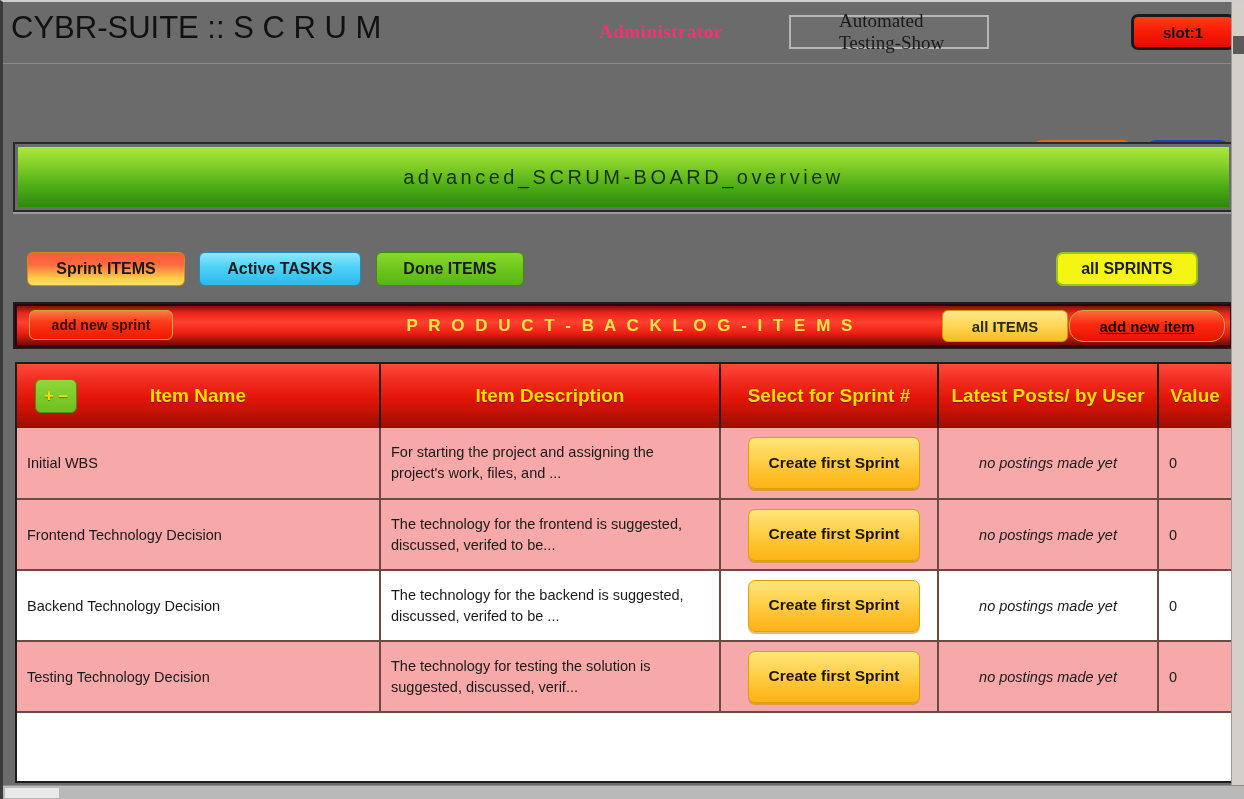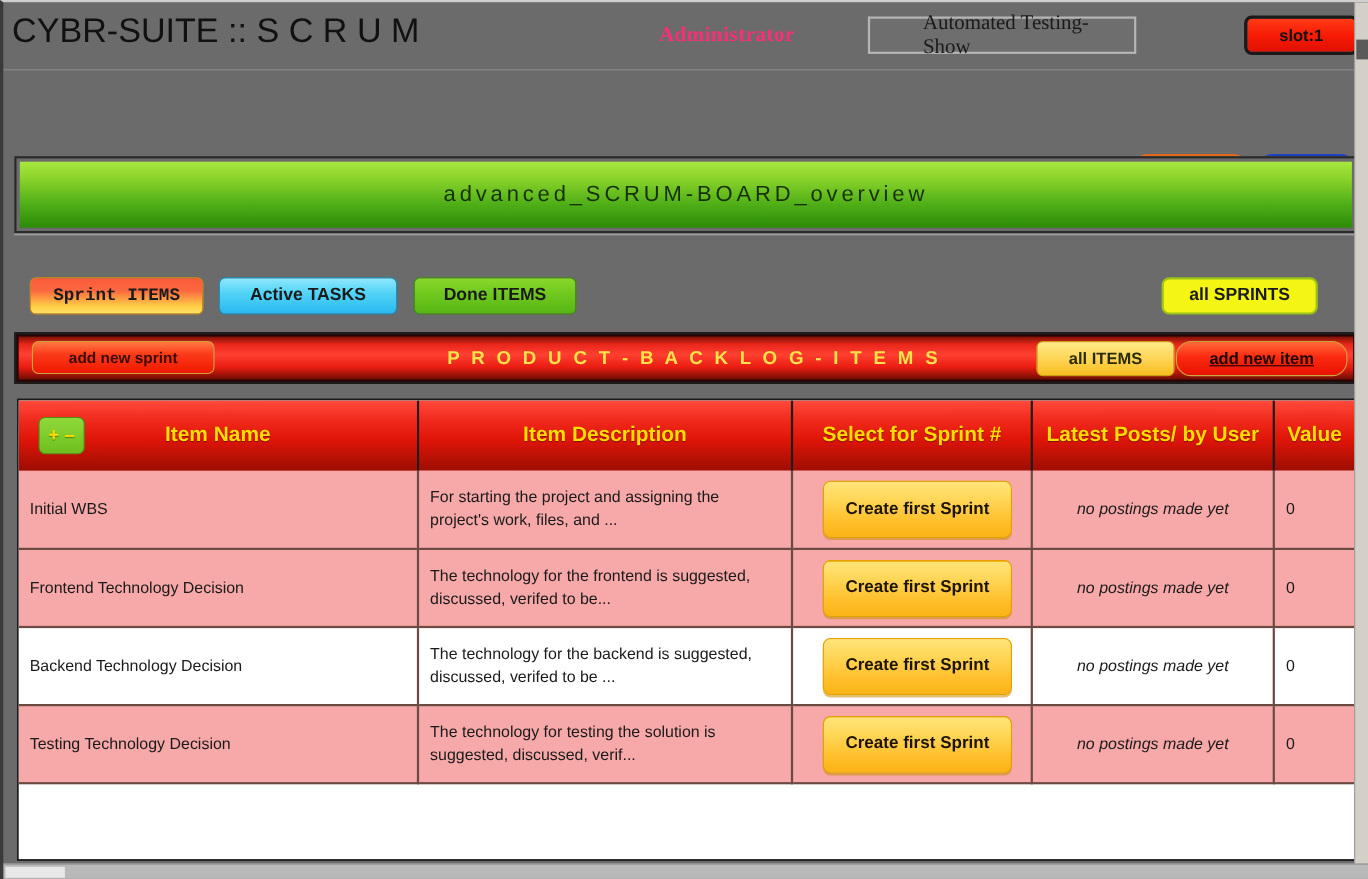--- a/index.html
+++ b/index.html
@@ -47,21 +47,21 @@
     font-weight: 400; letter-spacing: 0px; white-space: nowrap;
   }
   .admin-label {
     position: absolute; left: 596px; top: 19px;
     font-family: "Liberation Serif", serif;
     font-weight: bold; font-size: 19px; color: #ff2d78;
     letter-spacing: .5px;
   }
   .proj-select {
     position: absolute; left: 786px; top: 13px;
-    width: 244px; height: 34px;
+    width: 200px; height: 34px;
     background: #6e6e6e;
     border: 2px solid #b5b5b5;
     font-family: "Liberation Serif", serif;
     font-size: 19px; color: #1a1a1a;
     display: flex; align-items: center; justify-content: center; padding-left: 48px;
   }
   .slot-btn {
     position: absolute; left: 1128px; top: 12px;
     width: 104px; height: 36px;
     border: 3px solid #1a1a1a; border-radius: 7px;
@@ -138,21 +138,20 @@
   .tab-btn {
     position: absolute; top: 250px; height: 34px;
     border-radius: 6px; font-weight: bold; font-size: 16px;
     display: flex; align-items: center; justify-content: center;
     color: #1a1a1a;
   }
   .tb-sprint {
     left: 24px; width: 158px;
     background: linear-gradient(180deg,#fb5a3c 0%,#fb6840 35%,#ffd045 80%,#ffe06a 100%);
     border: 1px solid #d88c10;
-    font-family: Liberation Mono, monospace;
   }
   .tb-active {
     left: 196px; width: 162px;
     background: linear-gradient(180deg,#8fe8fb 0%,#54d4f7 40%,#28b9ee 100%);
     border: 1px solid #1b8fc0;
   }
   .tb-done {
     left: 373px; width: 148px;
     background: linear-gradient(180deg,#8ad82c 0%,#6fc81e 45%,#57b514 100%);
     border: 1px solid #3f8d0c;
@@ -174,21 +173,21 @@
     position: relative; width: 100%; height: 100%;
     background: linear-gradient(180deg,#7d1206 0%,#e8261a 18%,#ff4030 42%,#e81c10 72%,#6e0d04 100%);
     display: flex; align-items: center;
   }
   .bl-title {
     position: absolute; left: 0; right: 0; text-align: center;
     font-size: 17px; font-weight: bold; color: #ffe34a; letter-spacing: 3px; padding-left: 15px;
   }
   .bl-addsprint {
     position: absolute; left: 12px; top: 4px;
-    width: 166px; height: 30px; border-radius: 6px;
+    width: 144px; height: 30px; border-radius: 6px;
     background: linear-gradient(180deg,#ff7a42 0%,#fb3a18 40%,#f01800 100%);
     border: 1px solid #caa83c;
     color: #3a0c00; font-weight: bold; font-size: 14px;
     display: flex; align-items: center; justify-content: center;
   }
   .bl-allitems {
     position: absolute; left: 925px; top: 4px;
     width: 126px; height: 32px; border-radius: 6px;
     background: linear-gradient(180deg,#ffe98a 0%,#ffd85c 45%,#f7bd20 100%);
     border: 1px solid #c89c10;

